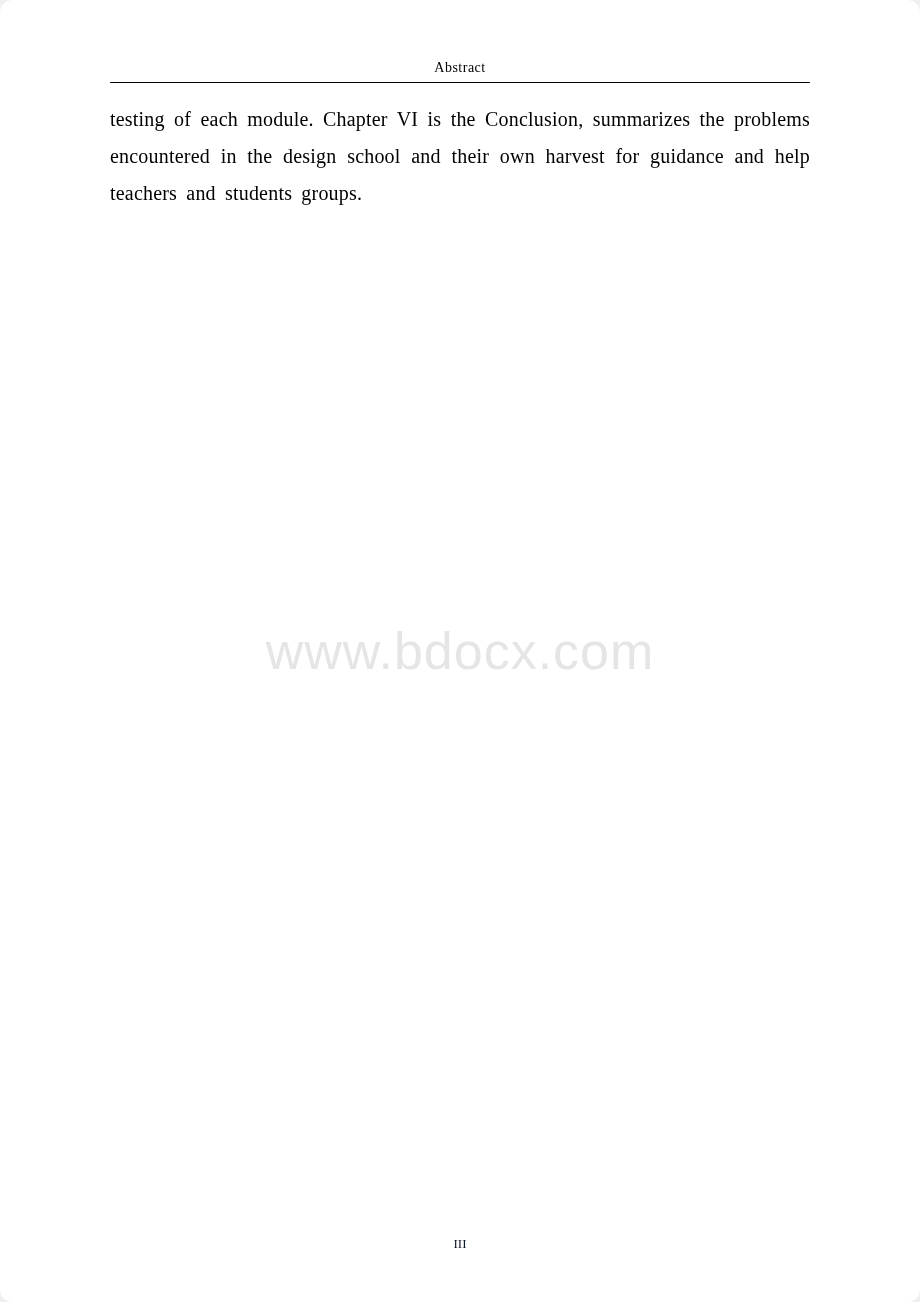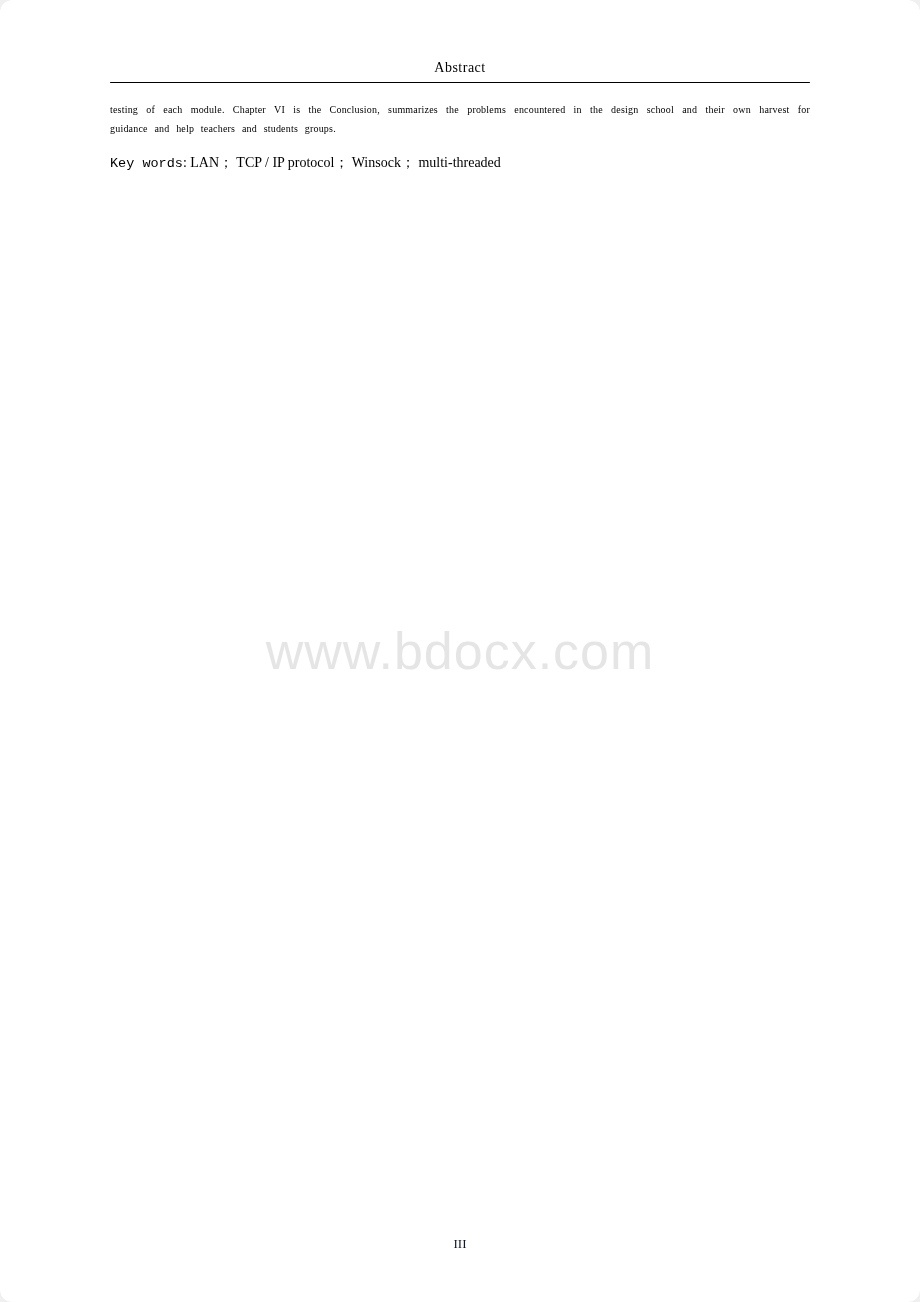--- a/index.html
+++ b/index.html
@@ -41,21 +41,21 @@
     }
 
     .header-line {
       width: 100%;
       border: none;
       border-top: 1px solid #000;
       margin: 0;
     }
 
     .body-text {
-      font-size: 10px;
+      font-size: 20px;
       color: #000;
       line-height: 1.85;
       text-align: justify;
       word-spacing: 4px;
       letter-spacing: 0.2px;
       margin-bottom: 12px;
     }
 
     .keywords-line {
       font-size: 14px;
@@ -104,23 +104,20 @@
 
 <div class="page">
 
   <div class="header-section">
     <span class="header-title">Abstract</span>
     <hr class="header-line">
   </div>
 
   <p class="body-text">testing  of  each  module.  Chapter  VI  is  the  Conclusion,  summarizes  the  problems encountered  in  the  design  school  and  their  own  harvest  for  guidance  and  help  teachers  and students groups.</p>
 
-  <p class="keywords-line">
-    <span class="keywords-label">Key words</span><span>: LAN；    TCP / IP protocol；    Winsock；   multi-threaded</span>
-  </p>
 
   <div class="watermark">www.bdocx.com</div>
 
   <div class="page-number-section">
     <span class="page-number">III</span>
   </div>
 
 </div>
 
 </body></html>

